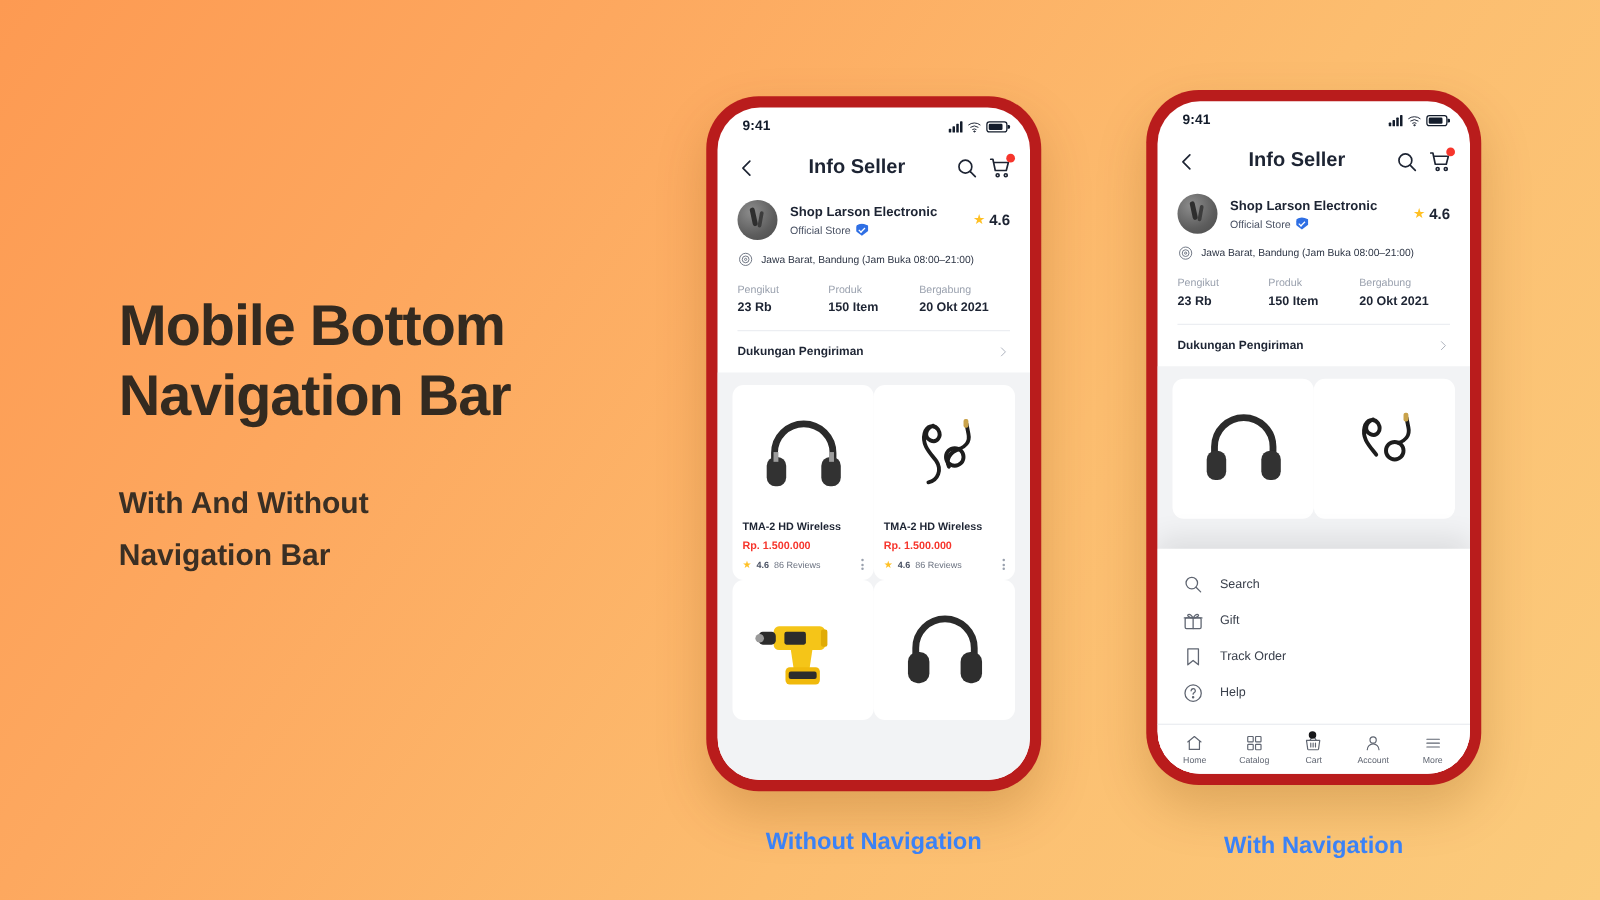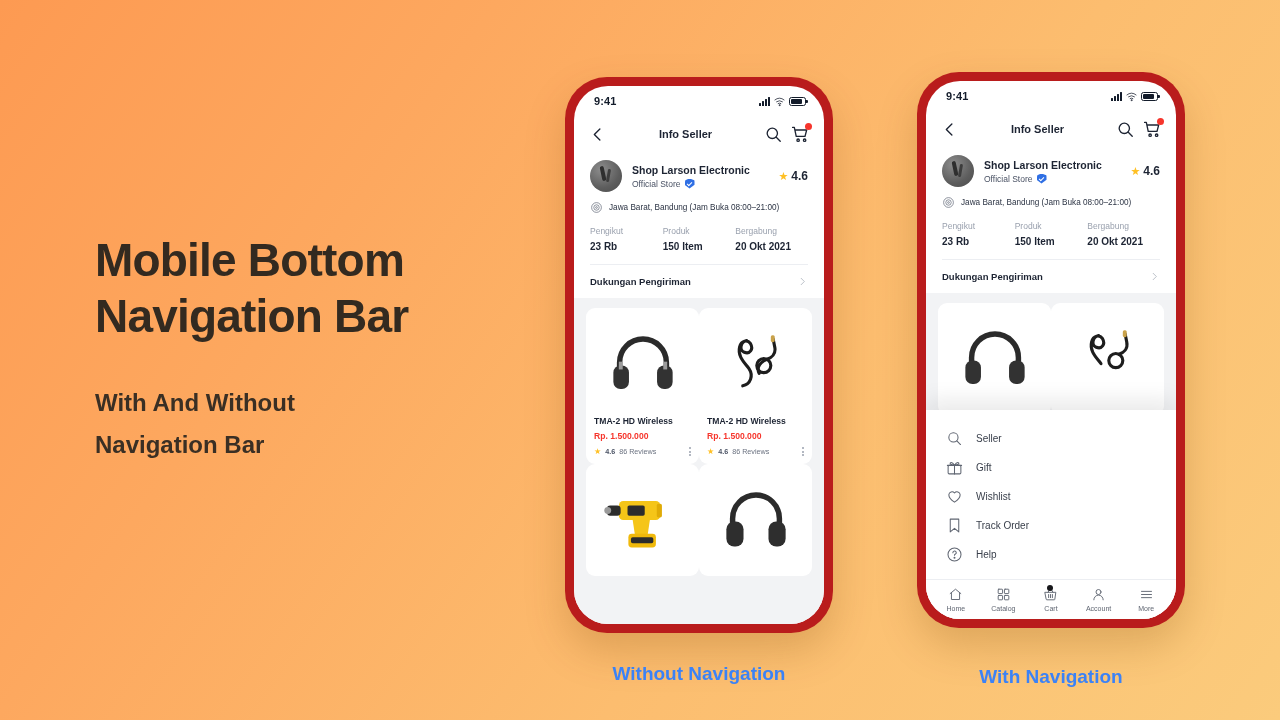--- a/index.html
+++ b/index.html
@@ -57,21 +57,21 @@
     content: ""; position: absolute; right: -2.5px; top: 2.5px;
     width: 1.5px; height: 3px; background: #131c2b; border-radius: 0 1px 1px 0;
   }
 
   
   .appbar {
     height: 36px; flex: 0 0 36px; display: flex; align-items: center;
     padding: 0 14px; gap: 8px;
   }
   .appbar-title {
-    flex: 1; text-align: center; font-size: 11px; font-weight: 700; color: #1d2433;
+    flex: 1; text-align: center; font-size: 16px; font-weight: 700; color: #1d2433;
   }
   .ic { width: 19px; height: 19px; display: block; }
   .ic path, .ic circle, .ic line, .ic rect, .ic polyline {
     stroke: #1d2433; stroke-width: 1.7; fill: none;
     stroke-linecap: round; stroke-linejoin: round;
   }
   .cartwrap { position: relative; }
   .cart-badge {
     position: absolute; top: -2px; right: -2px; width: 7px; height: 7px;
     background: #f6352c; border-radius: 50%;
@@ -489,39 +489,33 @@
         </div>
       </div>
     </div>
 
     <div class="menu-sheet">
       <div class="menu-item">
         <svg class="menu-ic" viewBox="0 0 24 24">
           <circle cx="10.5" cy="10.5" r="6.5"></circle>
             <line x1="15.3" y1="15.3" x2="20.5" y2="20.5"></line>
         </svg>
-        <span class="menu-label">Seller</span>
+        <span class="menu-label">Search</span>
       </div>
       <div class="menu-item">
         <svg class="menu-ic" viewBox="0 0 24 24">
           <rect x="3" y="9" width="18" height="12" rx="1.5"></rect>
             <line x1="2" y1="9" x2="22" y2="9"></line>
           <line x1="12" y1="9" x2="12" y2="21"></line>
           <path d="M12 9S9 4 6.6 5.1 8 9 12 9zM12 9s3-5 5.4-3.9S16 9 12 9z"></path>
         </svg>
         <span class="menu-label">Gift</span>
       </div>
       <div class="menu-item">
         <svg class="menu-ic" viewBox="0 0 24 24">
-          <path d="M12 20s-8-5-8-10.5A4.5 4.5 0 0 1 12 7a4.5 4.5 0 0 1 8 2.5C20 15 12 20 12 20z"></path>
-        </svg>
-        <span class="menu-label">Wishlist</span>
-      </div>
-      <div class="menu-item">
-        <svg class="menu-ic" viewBox="0 0 24 24">
           <path d="M6 3h12v18l-6-5-6 5z"></path>
         </svg>
         <span class="menu-label">Track Order</span>
       </div>
       <div class="menu-item">
         <svg class="menu-ic" viewBox="0 0 24 24">
           <circle cx="12" cy="12" r="9.2"></circle>
           <path d="M9.7 9.4a2.4 2.4 0 1 1 3.2 2.3c-.6.3-.9.8-.9 1.5"></path>
           <circle cx="12" cy="16.6" r=".7" fill="#5f6571" stroke="none"></circle>
         </svg>

